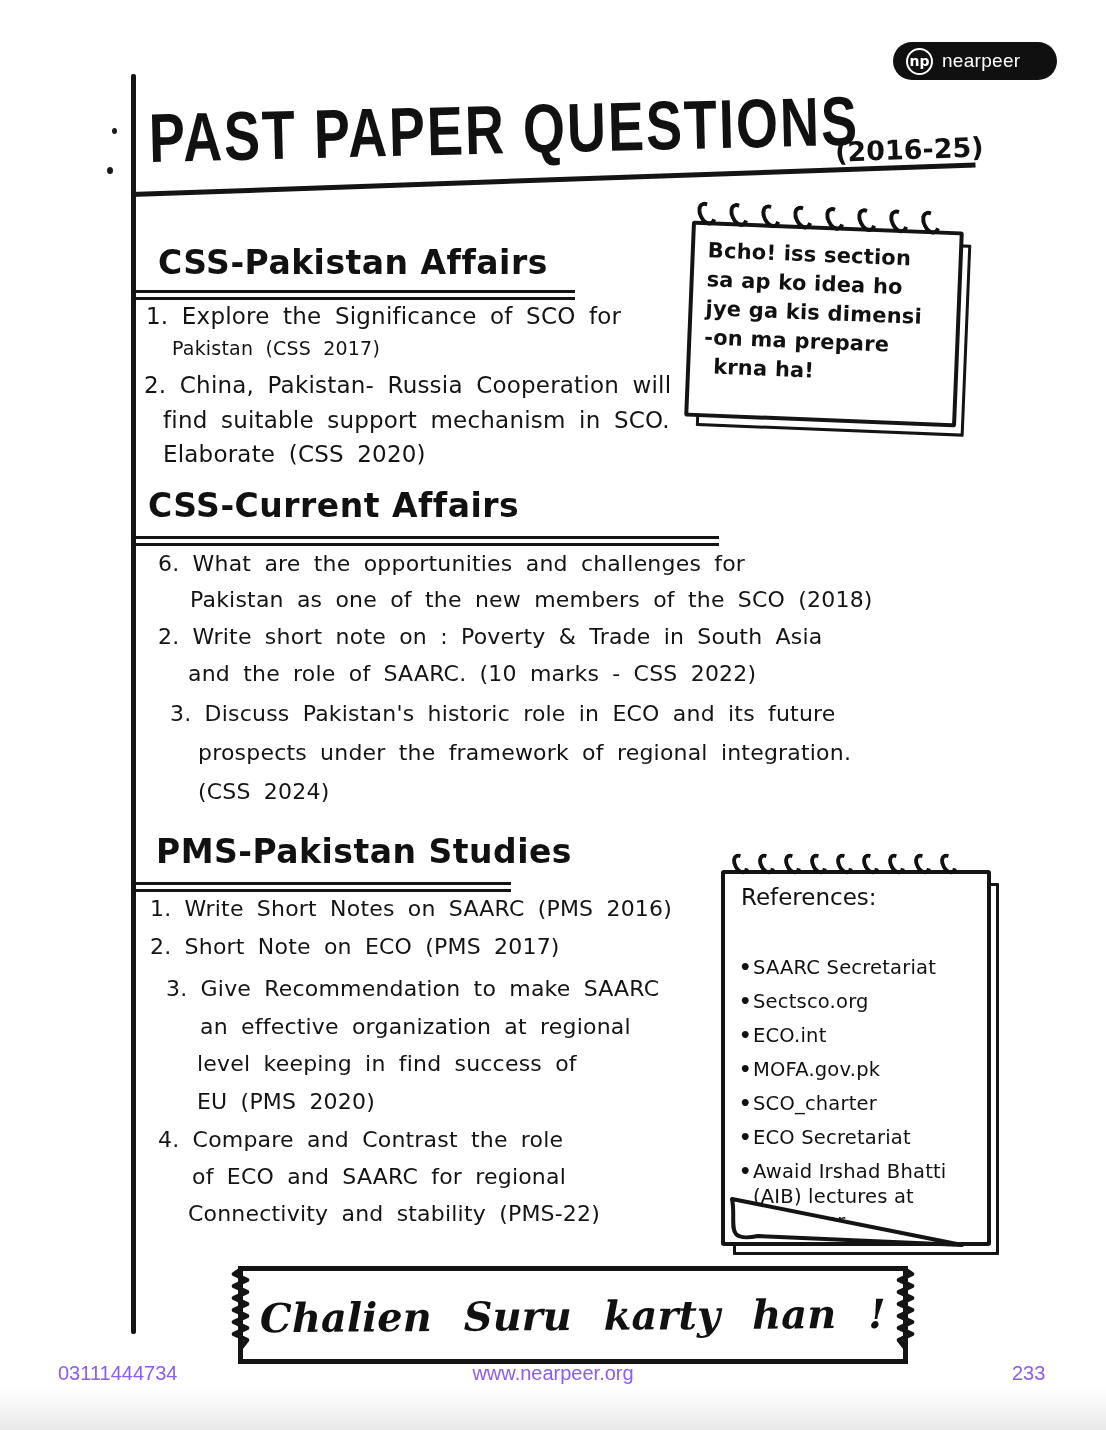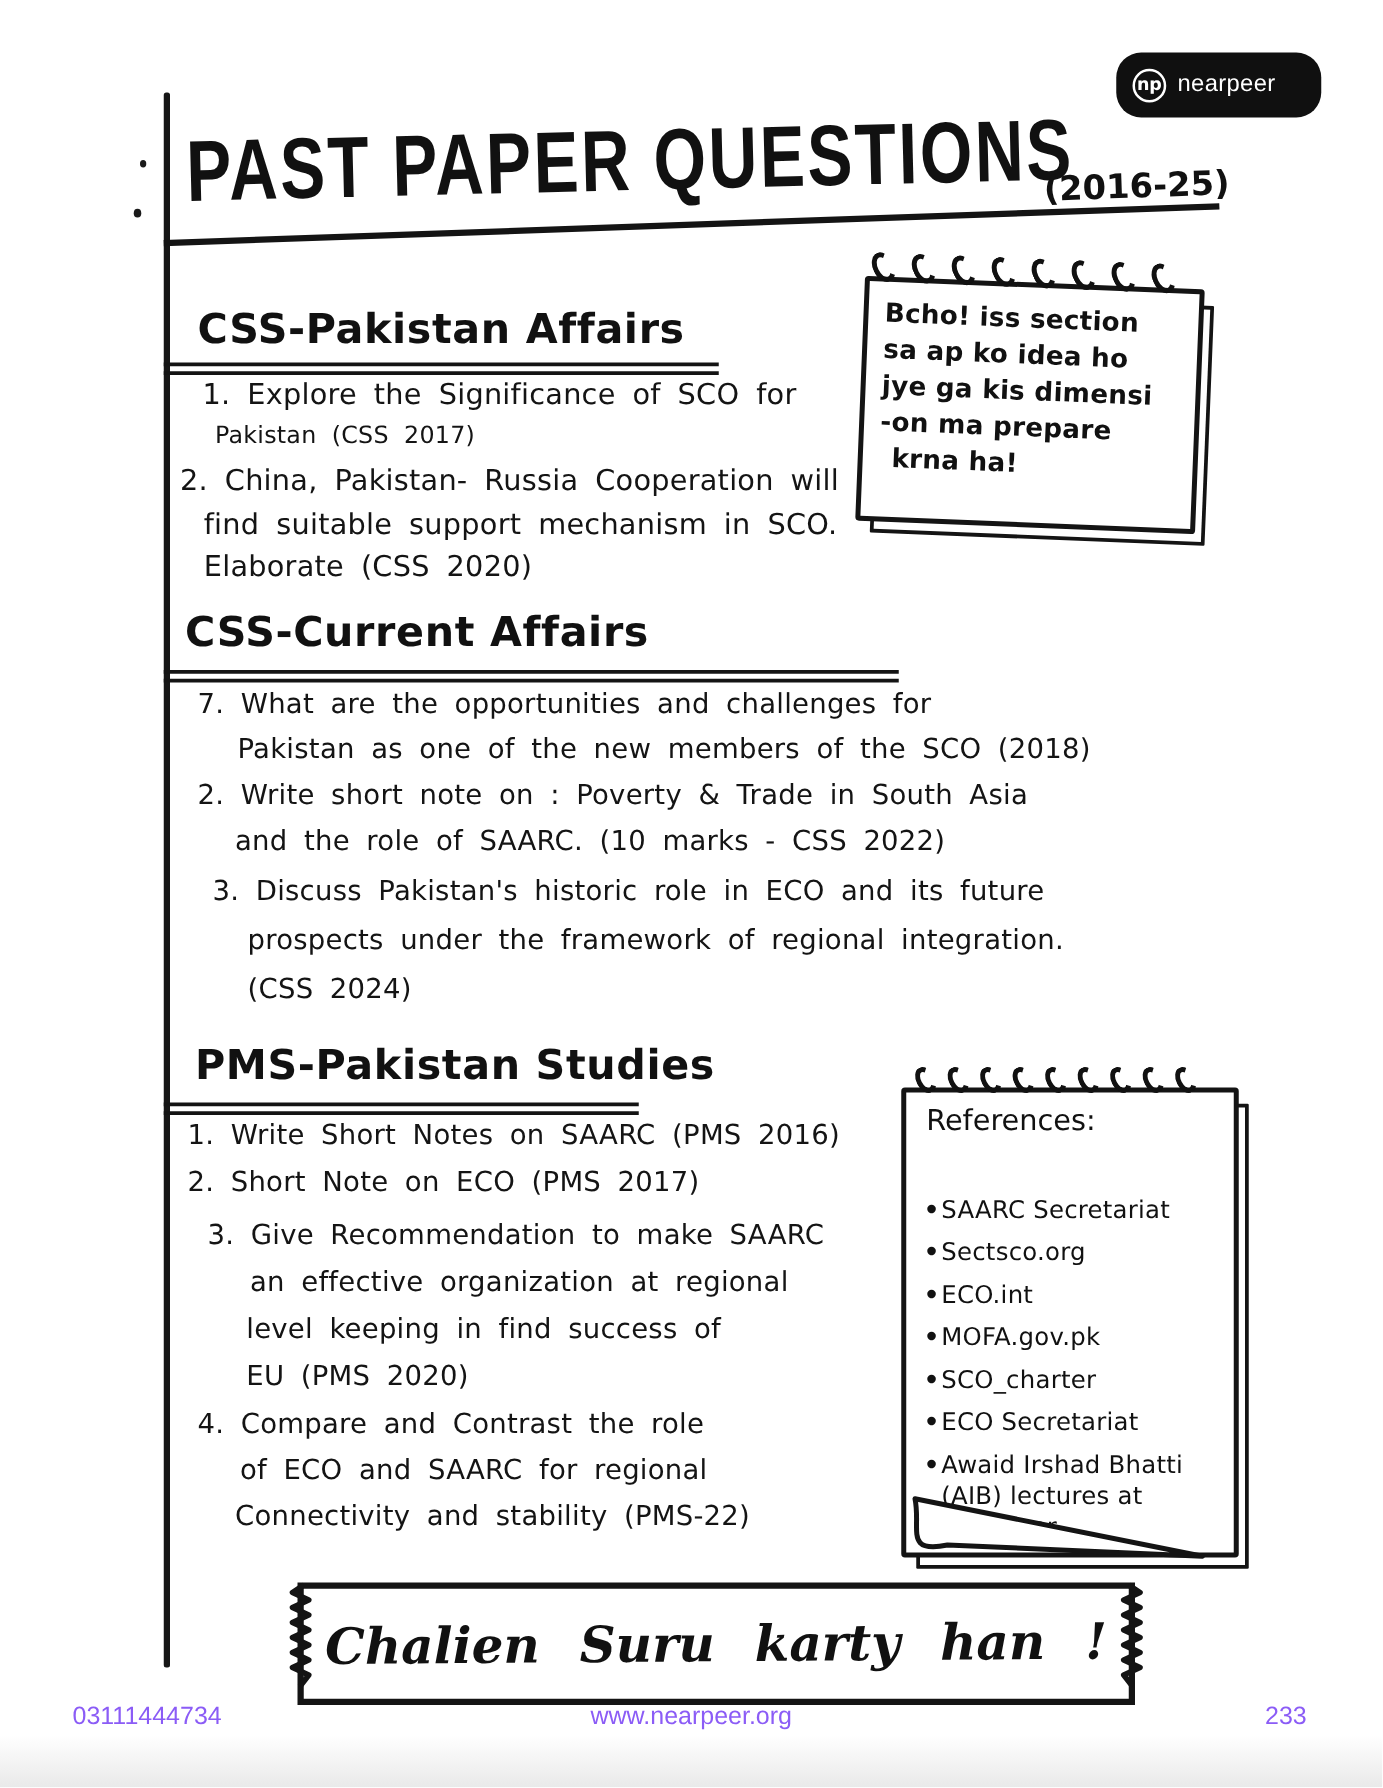--- a/index.html
+++ b/index.html
@@ -10,21 +10,21 @@
     font-family:"DejaVu Sans", sans-serif;
   }
   .page::after {
     content:""; position:absolute; left:0; right:0; bottom:0; height:42px;
     background:linear-gradient(180deg, rgba(255,255,255,0), #e9e9e9);
     pointer-events:none;
   }
 
   
   .logo {
-    position:absolute; left:893px; top:42px; width:164px; height:52px;
+    position:absolute; left:893px; top:42px; width:164px; height:38px;
     background:#101010; border-radius:20px;
     display:flex; align-items:center; gap:9px; padding:0 13px;
   }
   .logo-circle {
     width:27px; height:27px; border:2.5px solid #fff; border-radius:50%;
     color:#fff; font-size:14px; font-weight:bold;
     display:flex; align-items:center; justify-content:center;
   }
   .logo-text { color:#fff; font-size:19px; letter-spacing:.3px; font-family:"Liberation Sans",sans-serif; }
 
@@ -114,21 +114,21 @@
   <div class="margin-line"></div>
   <div class="ink-dot" style="left:112px;top:128px;width:5px;height:6px;"></div>
   <div class="ink-dot" style="left:107px;top:167px;width:6px;height:7px;"></div>
 
   <div class="title-wrap">PAST PAPER QUESTIONS</div>
   <div class="title-years">(2016-25)</div>
   <div class="title-underline"></div>
 
   <div class="sec-head" style="left:158px;top:243px;">CSS-Pakistan Affairs</div>
   <div class="dbl-line" style="left:131px;top:290px;width:444px;"></div>
-  <div class="q" style="left:146px;top:303px;font-size:23px;margin-left:16px;">1. Explore the Significance of SCO for</div>
+  <div class="q" style="left:146px;top:303px;font-size:23px;">1. Explore the Significance of SCO for</div>
   <div class="q" style="left:172px;top:337px;font-size:19px;">Pakistan (CSS 2017)</div>
   <div class="q" style="left:144px;top:372px;font-size:23px;">2. China, Pakistan- Russia Cooperation will</div>
   <div class="q" style="left:163px;top:407px;font-size:23px;">find suitable support mechanism in SCO.</div>
   <div class="q" style="left:163px;top:441px;font-size:23px;">Elaborate (CSS 2020)</div>
 
   <div class="note sticky">
     <div class="spirals">
       <i class="spiral"></i>
         <i class="spiral"></i>
         <i class="spiral"></i>
@@ -142,21 +142,21 @@
       <div>Bcho! iss section</div>
       <div>sa ap ko idea ho</div>
       <div>jye ga kis dimensi</div>
       <div>-on ma prepare</div>
       <div style="padding-left:10px;">krna ha!</div>
     </div>
   </div>
 
   <div class="sec-head" style="left:148px;top:486px;">CSS-Current Affairs</div>
   <div class="dbl-line" style="left:131px;top:536px;width:588px;"></div>
-  <div class="q" style="left:158px;top:551px;">7. What are the opportunities and challenges for</div>
+  <div class="q" style="left:158px;top:551px;">6. What are the opportunities and challenges for</div>
   <div class="q" style="left:190px;top:587px;">Pakistan as one of the new members of the SCO (2018)</div>
   <div class="q" style="left:158px;top:624px;">2. Write short note on : Poverty &amp; Trade in South Asia</div>
   <div class="q" style="left:188px;top:661px;">and the role of SAARC. (10 marks - CSS 2022)</div>
   <div class="q" style="left:170px;top:701px;">3. Discuss Pakistan's historic role in ECO and its future</div>
   <div class="q" style="left:198px;top:740px;">prospects under the framework of regional integration.</div>
   <div class="q" style="left:198px;top:779px;">(CSS 2024)</div>
 
   <div class="sec-head" style="left:156px;top:832px;">PMS-Pakistan Studies</div>
   <div class="dbl-line" style="left:131px;top:882px;width:380px;"></div>
   <div class="q" style="left:150px;top:896px;">1. Write Short Notes on SAARC (PMS 2016)</div>

